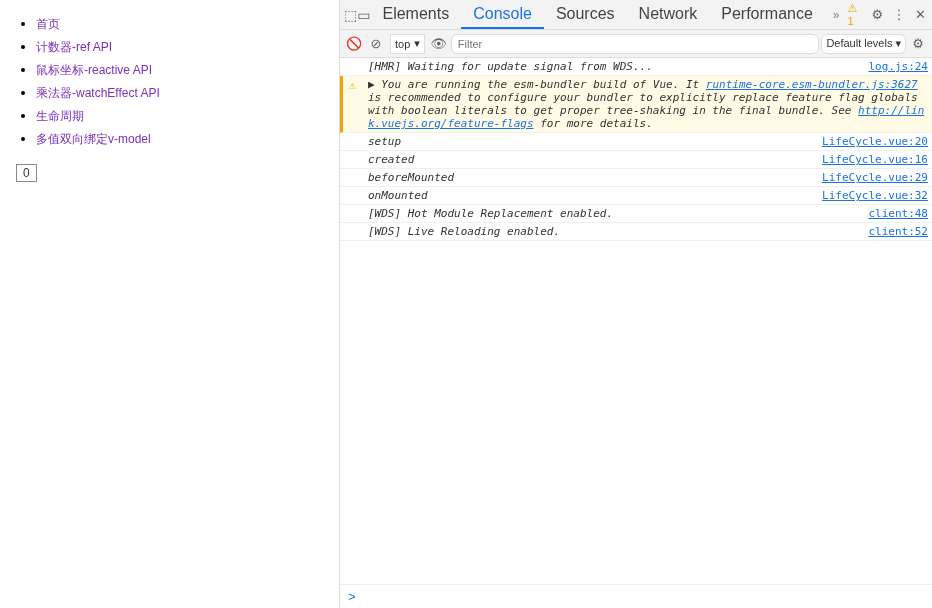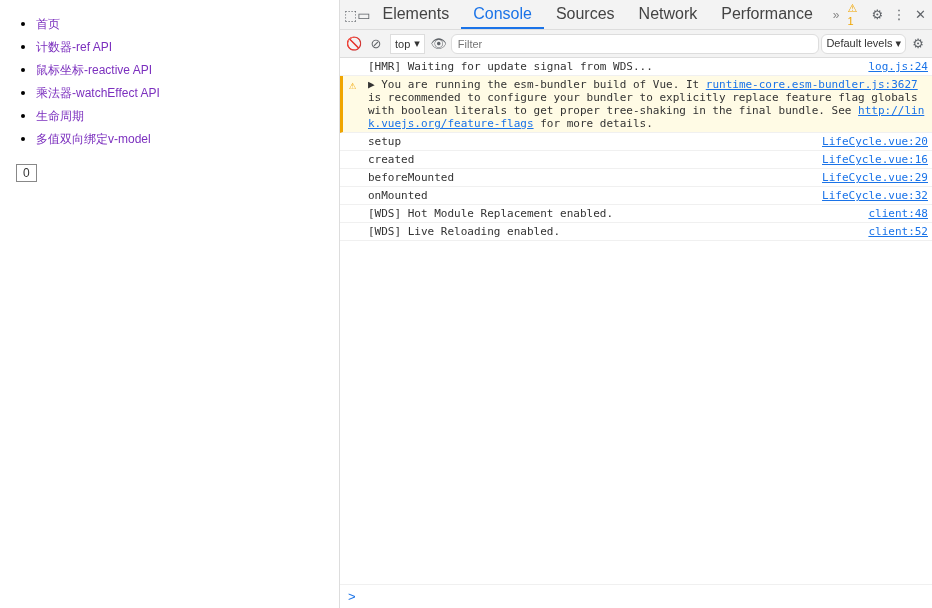--- a/index.html
+++ b/index.html
@@ -177,20 +177,21 @@
       color: #333;
     }
     .log-entry.warning-entry {
       background: #fffbe5;
       border-left: 3px solid #f0a500;
       padding-left: 25px;
     }
     .log-entry .log-text {
       flex: 1;
       word-break: break-all;
+      font-style: italic;
     }
     .log-entry .log-source {
       color: #1a73e8;
       text-align: right;
       white-space: nowrap;
       margin-left: 8px;
       flex-shrink: 0;
       cursor: pointer;
       text-decoration: underline;
     }

